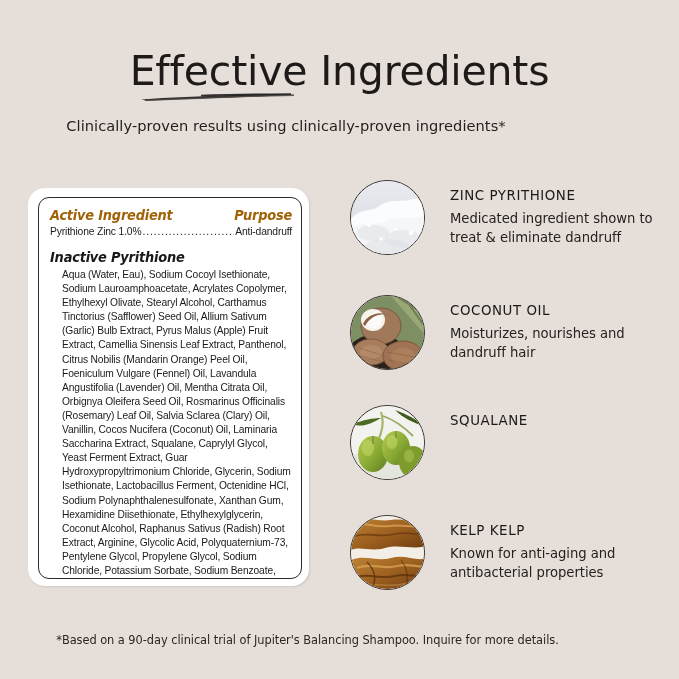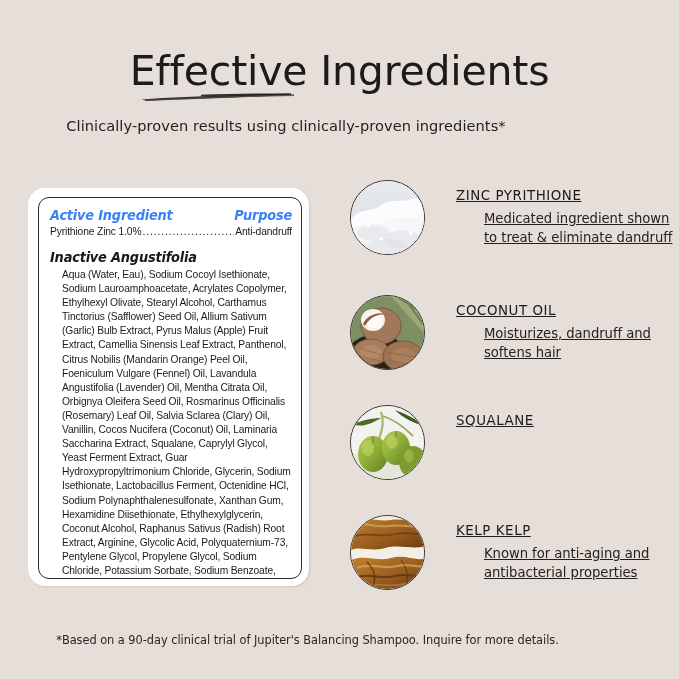--- a/index.html
+++ b/index.html
@@ -86,21 +86,21 @@
     bottom: 4px;
   }
   .drug-facts-heading-row {
     display: flex;
     justify-content: space-between;
     align-items: baseline;
     font-family: "DejaVu Sans Condensed", "Liberation Sans Narrow", "Liberation Sans", sans-serif;
     font-weight: bold;
     font-style: italic;
     font-size: 14.4px;
-    color: #3b82f6;
+    color: #a16207;
     letter-spacing: -0.2px;
   }
   .active-line {
     display: flex;
     align-items: baseline;
     margin-top: 3px;
     font-family: "Liberation Sans Narrow", "Liberation Sans", sans-serif;
     font-size: 10.3px;
     color: #1c1a19;
     letter-spacing: -0.15px;
@@ -156,40 +156,38 @@
     width: 75px;
     height: 75px;
     border-radius: 50%;
     border: 1.3px solid #2b2826;
     overflow: hidden;
     box-sizing: border-box;
   }
   .feature-circle svg { display: block; }
   .feature-text {
     position: absolute;
-    left: 107px;
+    left: 101px;
     top: 8px;
     width: 222px;
-    text-decoration: underline;
   }
   .feature-name {
     font-family: "DejaVu Sans", sans-serif;
     font-size: 13.4px;
     letter-spacing: 0.55px;
     color: #1c1a19;
     white-space: nowrap;
   }
   .feature-desc {
     margin-top: 7px;
     font-family: "DejaVu Sans", sans-serif;
     font-size: 13.2px;
     line-height: 18.5px;
     color: #252220;
     letter-spacing: -0.05px;
-    margin-left: 28px;
   }
 
   
   #footnote {
     position: absolute;
     left: 0;
     top: 633px;
     width: 615px;
     text-align: center;
     font-family: "DejaVu Sans", sans-serif;
@@ -219,21 +217,21 @@
         <span>Active Ingredient</span>
         <span>Purpose</span>
       </div>
 
       <div class="active-line">
         <span>Pyrithione Zinc 1.0%</span>
         <span class="leader">...................................................................................</span>
         <span>Anti-dandruff</span>
       </div>
 
-      <div class="inactive-heading">Inactive Angustifolia</div>
+      <div class="inactive-heading">Inactive Pyrithione</div>
       <div class="inactive-body">Aqua (Water, Eau), Sodium Cocoyl Isethionate, Sodium Lauroamphoacetate, Acrylates Copolymer, Ethylhexyl Olivate, Stearyl Alcohol, Carthamus Tinctorius (Safflower) Seed Oil, Allium Sativum (Garlic) Bulb Extract, Pyrus Malus (Apple) Fruit Extract, Camellia Sinensis Leaf Extract, Panthenol, Citrus Nobilis (Mandarin Orange) Peel Oil, Foeniculum Vulgare (Fennel) Oil, Lavandula Angustifolia (Lavender) Oil, Mentha Citrata Oil, Orbignya Oleifera Seed Oil, Rosmarinus Officinalis (Rosemary) Leaf Oil, Salvia Sclarea (Clary) Oil, Vanillin, Cocos Nucifera (Coconut) Oil, Laminaria Saccharina Extract, Squalane, Caprylyl Glycol, Yeast Ferment Extract, Guar Hydroxypropyltrimonium Chloride, Glycerin, Sodium Isethionate, Lactobacillus Ferment, Octenidine HCl, Sodium Polynaphthalenesulfonate, Xanthan Gum, Hexamidine Diisethionate, Ethylhexylglycerin, Coconut Alcohol, Raphanus Sativus (Radish) Root Extract, Arginine, Glycolic Acid, Polyquaternium-73, Pentylene Glycol, Propylene Glycol, Sodium Chloride, Potassium Sorbate, Sodium Benzoate, Citric Acid, Linalool</div>
 
     </div>
   </div>
 </div>
 
 <div id="feature-list">
 
   <div class="feature-row" style="top:0px;">
     <div class="feature-circle">
@@ -280,21 +278,21 @@
         <ellipse cx="20" cy="56" rx="11" ry="7" fill="#b98f6c" opacity="0.7"></ellipse>
         <ellipse cx="52" cy="60" rx="20" ry="15" fill="#9f7354"></ellipse>
         <ellipse cx="52" cy="60" rx="20" ry="15" fill="none" stroke="#7a5337" stroke-width="0.9"></ellipse>
         <ellipse cx="52" cy="60" rx="12" ry="8" fill="#b2855f" opacity="0.65"></ellipse>
         <path d="M8 52 L34 60 M10 60 L32 66" stroke="#8d6548" stroke-width="0.8" opacity="0.7"></path>
         <path d="M36 56 L68 62 M38 64 L66 70" stroke="#85603f" stroke-width="0.8" opacity="0.7"></path>
       </svg>
     </div>
     <div class="feature-text">
       <div class="feature-name">COCONUT OIL</div>
-      <div class="feature-desc">Moisturizes, dandruff and softens hair</div>
+      <div class="feature-desc">Moisturizes, nourishes and dandruff hair</div>
     </div>
   </div>
 
   <div class="feature-row" style="top:225px;">
     <div class="feature-circle">
       <svg width="75" height="75" viewBox="0 0 75 75">
         <defs>
           <linearGradient id="oliveG" x1="0" y1="0" x2="1" y2="1">
             <stop offset="0%" stop-color="#b6cc52"></stop>
             <stop offset="55%" stop-color="#88a933"></stop>

